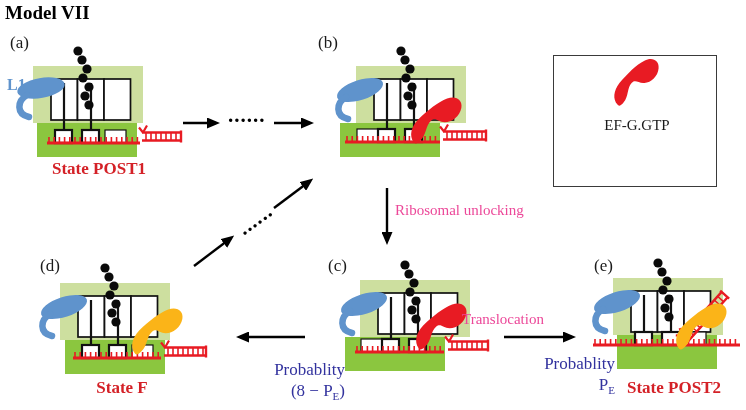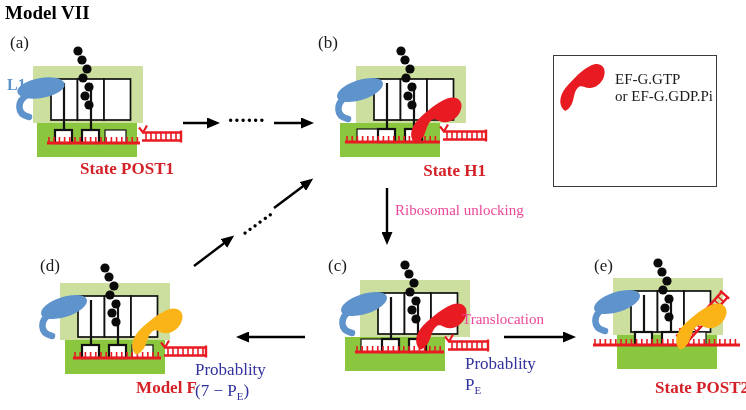--- a/index.html
+++ b/index.html
@@ -2,31 +2,31 @@
 <html><head>
 <meta charset="utf-8">
 <style>
   html,body{margin:0;padding:0;background:#fff;}
   .canvas{position:relative;width:746px;height:410px;background:#ffffff;overflow:hidden;
           font-family:"Liberation Serif","DejaVu Serif",serif;}
   #gfx{position:absolute;left:0;top:0;}
   .t{position:absolute;white-space:nowrap;color:#111;}
   .title{font-weight:bold;font-size:19px;color:#000;}
   .letter{font-size:17px;color:#1a1a1a;}
-  .state{font-weight:bold;font-size:17px;color:var(--state-red,#d42127);width:150px;text-align:right;}
+  .state{font-weight:bold;font-size:17px;color:var(--state-red,#d42127);width:150px;text-align:center;}
   .l1lab{color:var(--l1-blue,#4a7fbe);font-weight:bold;font-size:16px;}
   .note{font-size:15px;color:#ec4899;}
   .center{width:150px;text-align:left;}
-  .prob{color:var(--prob-blue,#32329e);font-size:17px;line-height:21px;text-align:left;width:150px;}
+  .prob{color:var(--prob-blue,#32329e);font-size:17px;line-height:21px;text-align:right;width:150px;}
   .prob sub{font-size:11px;}
   .dots-h{font-size:21px;font-weight:bold;letter-spacing:1px;color:#000;}
   .dots-d{font-size:21px;font-weight:bold;letter-spacing:1px;color:#000;width:54px;text-align:center;
           transform:rotate(-36deg);transform-origin:center;}
   .legend{position:absolute;left:553px;top:55px;width:162px;height:130px;border:1.6px solid #3a3a3a;background:#fff;}
-  .legend-row{display:flex;align-items:center;gap:7px;padding-left:4px;height:64px;}
+  .legend-row{display:flex;align-items:center;gap:7px;padding-left:4px;height:64px;flex-direction:column;}
   .legend-blob{width:50px;height:54px;flex:none;}
   .legend-label{font-size:15px;line-height:17px;color:#1a1a1a;}
   .legend-label span{display:block;}
 </style>
 </head>
 <body>
 
 <div class="canvas" style="--state-red: #d42127; --prob-blue: #32329e; --l1-blue: #5f93cc;">
 
   <svg width="0" height="0" style="position:absolute" aria-hidden="true">
@@ -213,44 +213,42 @@
 
   <div class="t letter" style="left:10px;top:33px">(a)</div>
   <div class="t letter" style="left:318px;top:33px">(b)</div>
   <div class="t letter" style="left:328px;top:256px">(c)</div>
   <div class="t letter" style="left:40px;top:256px">(d)</div>
   <div class="t letter" style="left:594px;top:256px">(e)</div>
 
   <div class="t l1lab" style="left:7px;top:76px">L1</div>
 
   <div class="t state" style="left:24px;top:159px">State POST1</div>
-  <div class="t state" style="left:336px;top:161px">State H1</div>
-  <div class="t state" style="left:47px;top:378px">Model F</div>
+  <div class="t state" style="left:47px;top:378px">State F</div>
   <div class="t state" style="left:599px;top:378px">State POST2</div>
 
   <div class="t note" style="left:395px;top:202px">Ribosomal unlocking</div>
   <div class="t note center" style="left:462px;top:311px">Translocation</div>
 
   <div class="t dots-h" style="left:228px;top:103px">......</div>
   <div class="t dots-d" style="left:228px;top:207px">......</div>
 
   <div class="t prob" style="left:195px;top:359px">
     <span>Probablity</span><br>
-    <span>(7 − P</span><sub>E</sub><span>)</span>
+    <span>(8 − P</span><sub>E</sub><span>)</span>
   </div>
   <div class="t prob" style="left:465px;top:353px">
     <span>Probablity</span><br>
     <span>P</span><sub>E</sub>
   </div>
 
   <div class="legend">
     <div class="legend-row">
       <svg class="legend-blob" viewBox="0 0 72 80">
         <use href="#blob-shape" fill="#e81b23"></use>
       </svg>
       <div class="legend-label">
         <span>EF-G.GTP</span>
-        <span>or EF-G.GDP.Pi</span>
       </div>
     </div>
   </div>
 
 </div>
 
 </body></html>

